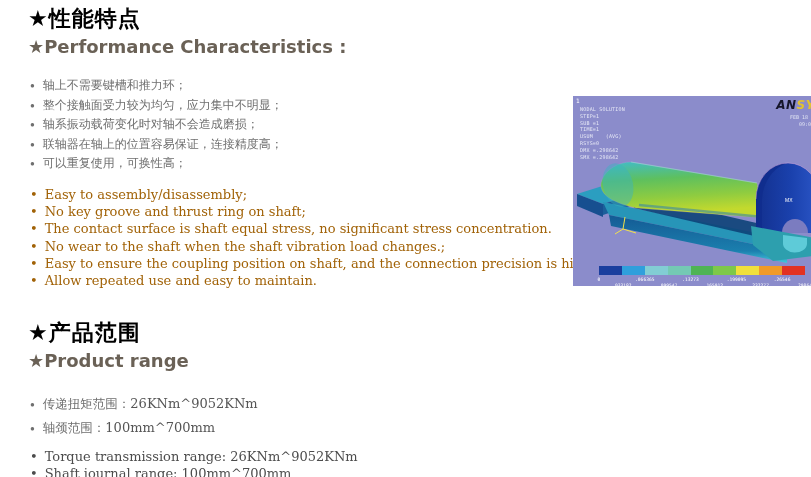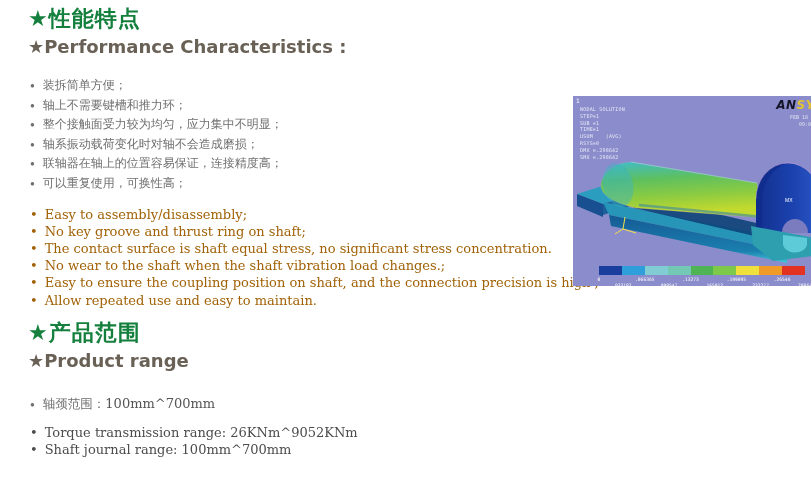--- a/index.html
+++ b/index.html
@@ -5,21 +5,21 @@
   html,body{margin:0;padding:0;}
   body{
     width:811px;height:477px;background:#ffffff;
     font-family:"Liberation Sans",sans-serif;
     position:relative;overflow:hidden;
   }
   .page{position:absolute;inset:0;}
   .sec{position:absolute;left:28px;}
   #sec-perf{top:6px;}
   #sec-prod{top:320px;}
-  .title-cn{margin:0;font-size:22px;font-weight:bold;color:#15803d;
+  .title-cn{margin:0;font-size:22px;font-weight:bold;color:#000000;
     font-family:"DejaVu Sans","Liberation Sans",sans-serif;letter-spacing:1px;line-height:26px;}
   .title-en{margin:0;font-size:18px;font-weight:bold;color:#6a6156;
     font-family:"DejaVu Sans","Liberation Sans",sans-serif;line-height:30px;}
   ul{list-style:none;margin:0;padding:0;}
   .cn-list{margin:14px 0 0 2px;font-size:12px;color:#6f6f6f;}
   .cn-list li{line-height:18.6px;white-space:nowrap;}
   .cn-list .dot{font-size:8px;margin-right:8px;vertical-align:1px;color:#6f6f6f;}
   .en-list{margin:12px 0 0 2px;font-family:"DejaVu Serif","Liberation Serif",serif;
     font-size:13px;color:#a16207;}
   .en-list li{line-height:17.2px;white-space:nowrap;}
@@ -60,21 +60,20 @@
 </style>
 </head>
 <body>
 
 <div class="page">
 
   <section class="sec" id="sec-perf">
     <h2 class="title-cn">★性能特点</h2>
     <h2 class="title-en">★Performance Characteristics :</h2>
     <ul class="cn-list">
-        <li><span class="dot">●</span><span class="txt">装拆简单方便；</span></li>
         <li><span class="dot">●</span><span class="txt">轴上不需要键槽和推力环；</span></li>
         <li><span class="dot">●</span><span class="txt">整个接触面受力较为均匀，应力集中不明显；</span></li>
         <li><span class="dot">●</span><span class="txt">轴系振动载荷变化时对轴不会造成磨损；</span></li>
         <li><span class="dot">●</span><span class="txt">联轴器在轴上的位置容易保证，连接精度高；</span></li>
         <li><span class="dot">●</span><span class="txt">可以重复使用，可换性高；</span></li>
       </ul>
     <ul class="en-list">
         <li><span class="dot">•</span><span class="txt">Easy to assembly/disassembly;</span></li>
         <li><span class="dot">•</span><span class="txt">No key groove and thrust ring on shaft;</span></li>
         <li><span class="dot">•</span><span class="txt">The contact surface is shaft equal stress, no significant stress concentration.</span></li>
@@ -163,20 +162,21 @@
         <span style="left: 55.5556%;">.165912</span>
         <span style="left: 77.7778%;">.232277</span>
         <span style="left: 100%;">.298642</span>
       </div>
   </figure>
 
   <section class="sec" id="sec-prod">
     <h2 class="title-cn">★产品范围</h2>
     <h2 class="title-en">★Product range</h2>
     <ul class="range-cn">
+        <li><span class="dot">●</span><span class="lbl">传递扭矩范围：</span><span class="val">26KNm^9052KNm</span></li>
         <li><span class="dot">●</span><span class="lbl">轴颈范围：</span><span class="val">100mm^700mm</span></li>
       </ul>
     <ul class="range-en">
         <li><span class="dot">•</span><span class="txt">Torque transmission range:  26KNm^9052KNm</span></li>
         <li><span class="dot">•</span><span class="txt">Shaft journal range:  100mm^700mm</span></li>
       </ul>
   </section>
 
 </div>
 

